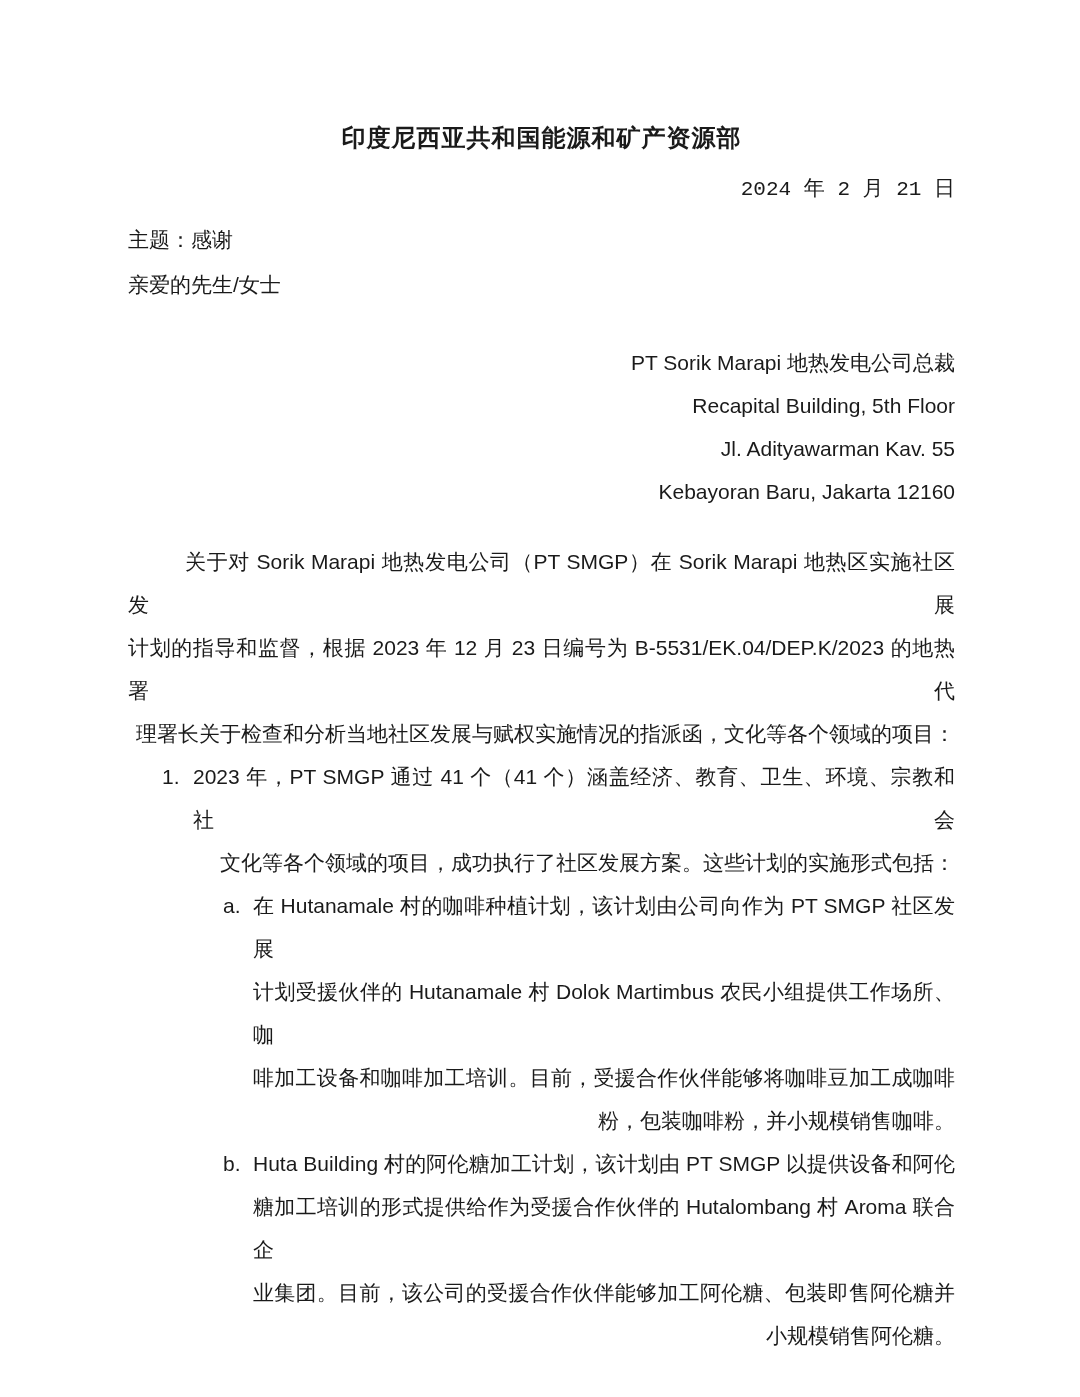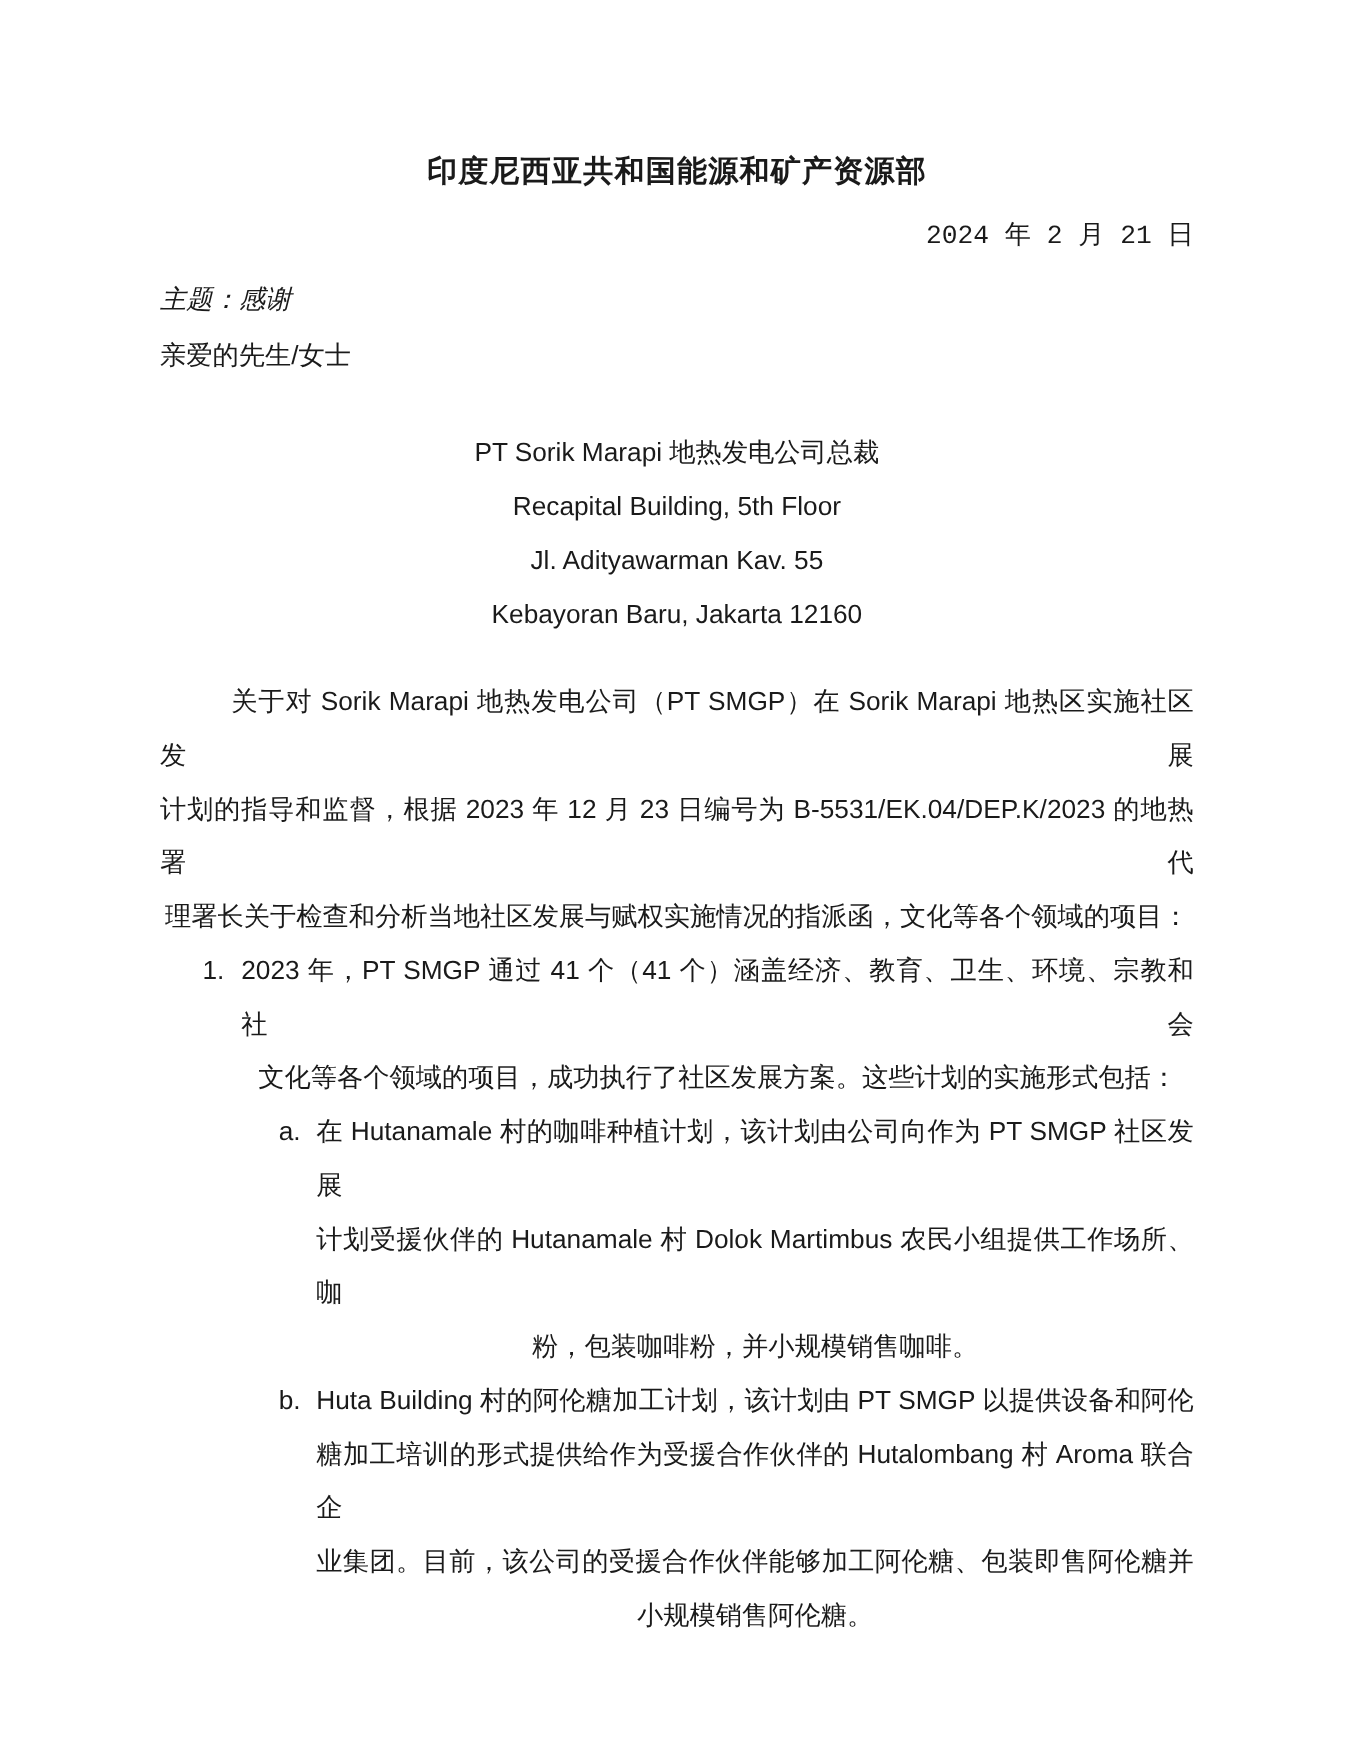--- a/index.html
+++ b/index.html
@@ -14,31 +14,31 @@
   .page {
     position: relative;
     width: 1080px;
     height: 1397px;
     padding: 0 125px 0 128px;
     background: #ffffff;
   }
   .line { line-height: 43px; font-size: 21px; }
   
   .j { text-align: justify; text-align-last: justify; }
-  .l { text-align: center; }
+  .l { text-align: right; }
   .doc-title {
     margin-top: 116px;
     font-size: 24px;
     font-weight: 600;
     line-height: 43px;
     text-align: center;
     letter-spacing: 1px;
   }
   .doc-date { margin-top: 9px; text-align: right; font-family: Liberation Mono, monospace; }
-  .subject { margin-top: 7px; font-style: italic; }
+  .subject { margin-top: 7px; }
   .salutation { margin-top: 2px; }
   .recipient { margin-top: 35px; }
   .intro { margin-top: 27px; }
   .indent { text-indent: 57px; }
   .num-item { position: relative; margin-left: 65px; }
   .num-item > .marker {
     position: absolute;
     left: -31px;
     top: 0;
     line-height: 43px;
@@ -82,20 +82,21 @@
   <div class="num-item">
     <span class="marker">1.</span>
     <div class="line j">2023 年，PT SMGP 通过 41 个（41 个）涵盖经济、教育、卫生、环境、宗教和社会</div>
     <div class="line l">文化等各个领域的项目，成功执行了社区发展方案。这些计划的实施形式包括：</div>
   </div>
 
   <div class="sub-item">
     <span class="marker">a.</span>
     <div class="line j">在 Hutanamale 村的咖啡种植计划，该计划由公司向作为 PT SMGP 社区发展</div>
     <div class="line j">计划受援伙伴的 Hutanamale 村 Dolok Martimbus 农民小组提供工作场所、咖</div>
+    <div class="line j">啡加工设备和咖啡加工培训。目前，受援合作伙伴能够将咖啡豆加工成咖啡</div>
     <div class="line l">粉，包装咖啡粉，并小规模销售咖啡。</div>
   </div>
 
   <div class="sub-item">
     <span class="marker">b.</span>
     <div class="line j">Huta Building 村的阿伦糖加工计划，该计划由 PT SMGP 以提供设备和阿伦</div>
     <div class="line j">糖加工培训的形式提供给作为受援合作伙伴的 Hutalombang 村 Aroma 联合企</div>
     <div class="line j">业集团。目前，该公司的受援合作伙伴能够加工阿伦糖、包装即售阿伦糖并</div>
     <div class="line l">小规模销售阿伦糖。</div>
   </div>

